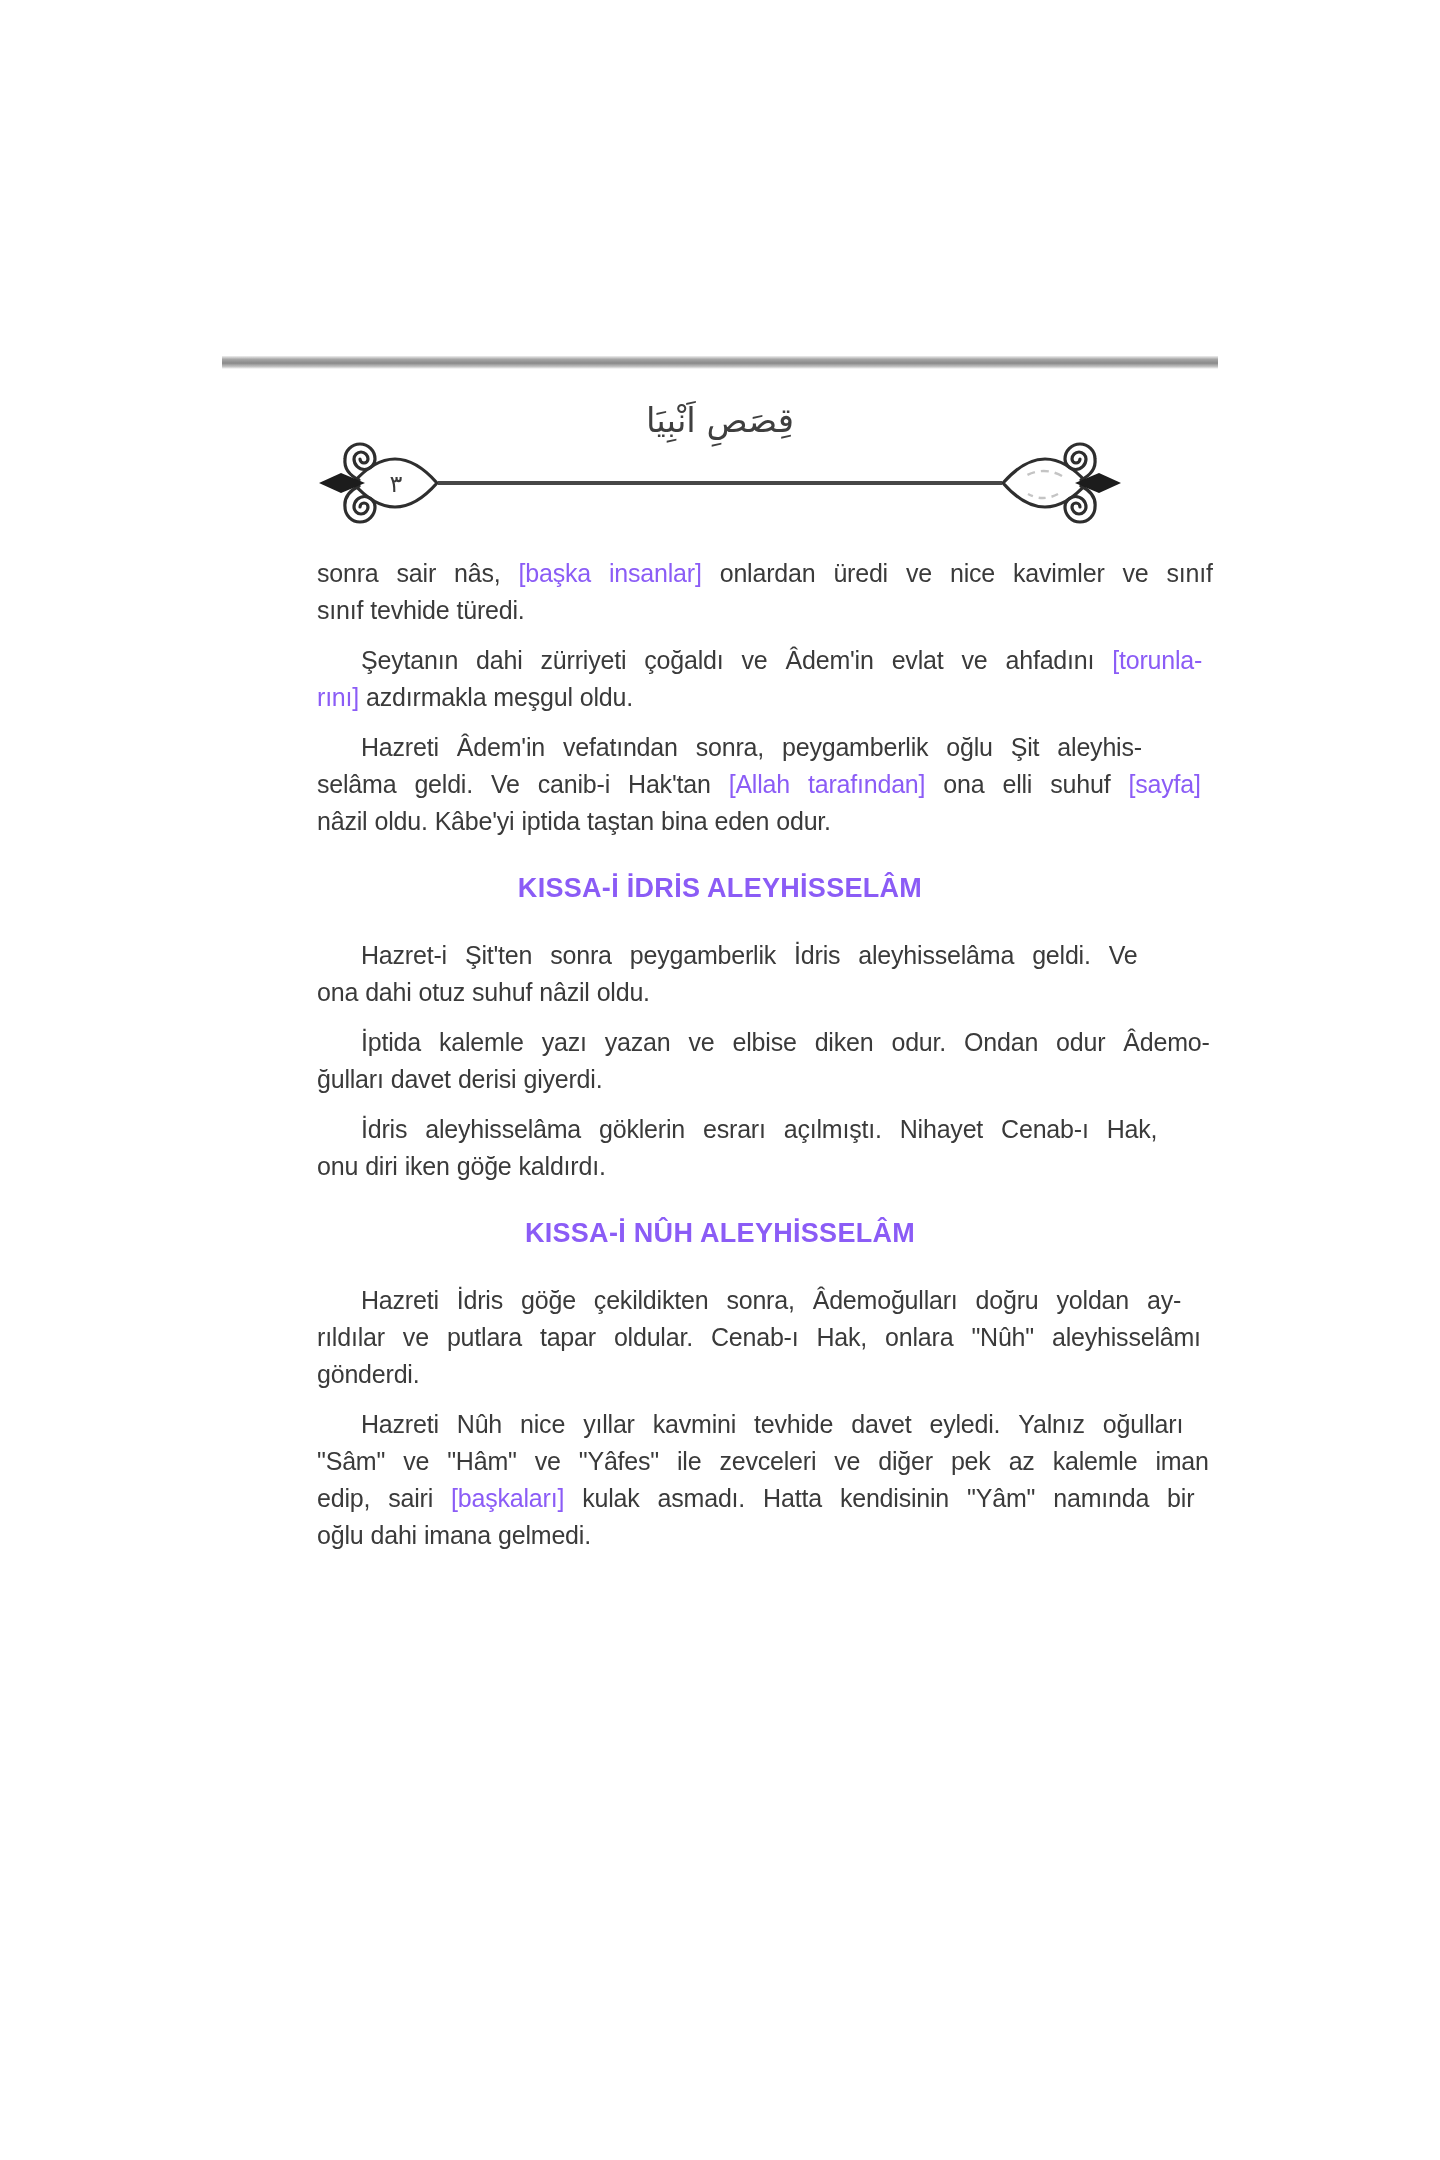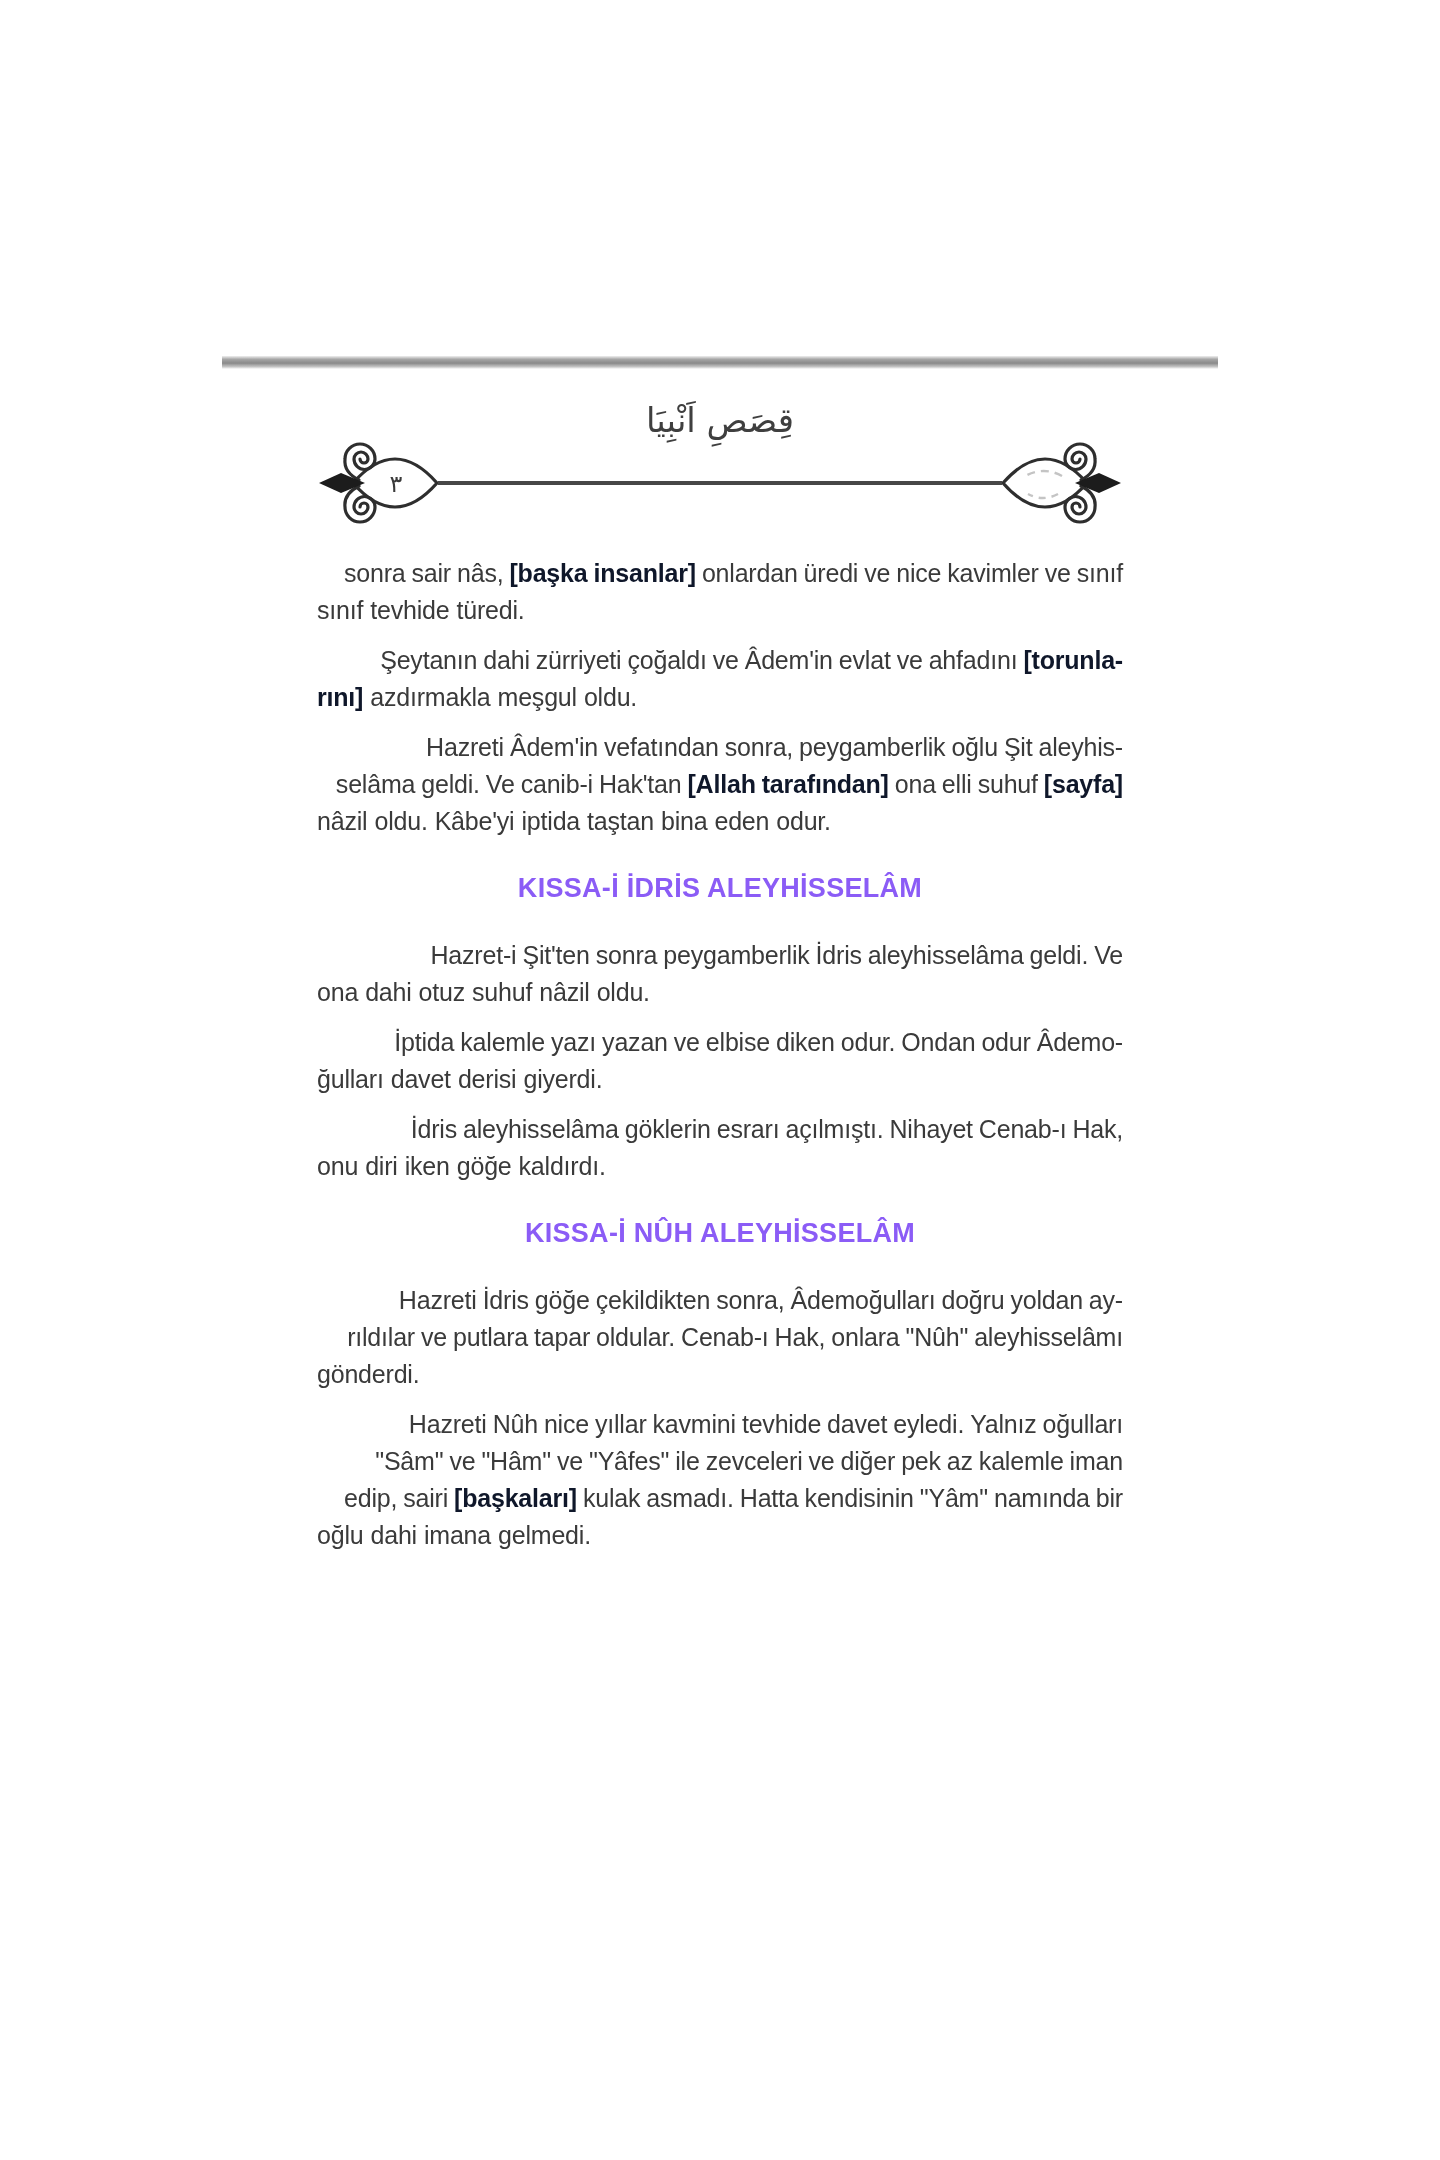--- a/index.html
+++ b/index.html
@@ -31,26 +31,26 @@
     font-family:"DejaVu Sans", sans-serif;
   }
 
   
   .page-text {
     position:absolute; left:317px; top:555px; width:806px;
     color:#3a3a3a; font-size:25px; letter-spacing:-0.2px;
   }
   .paragraph { margin:0 0 13px 0; }
   .pline {
-    display:flex; justify-content:flex-end; gap:6px;
+    display:flex; justify-content:flex-start; gap:18px;
     line-height:37px; height:37px; white-space:pre;
   }
   .pline.last { justify-content:flex-start; gap:7px; }
   .pline.indent { padding-left:44px; }
-  .w.b { font-weight:700; color:#0f172a; }
+  .w.b { font-weight:400; color:#8b5cf6; }
   .heading {
     margin:30px 0; line-height:37px; text-align:center;
     font-weight:700; font-size:27px; color:#8b5cf6; letter-spacing:0.3px;
   }
 </style>
 </head>
 <body>
 
 <div class="canvas">
   <div class="scan-wrap">

